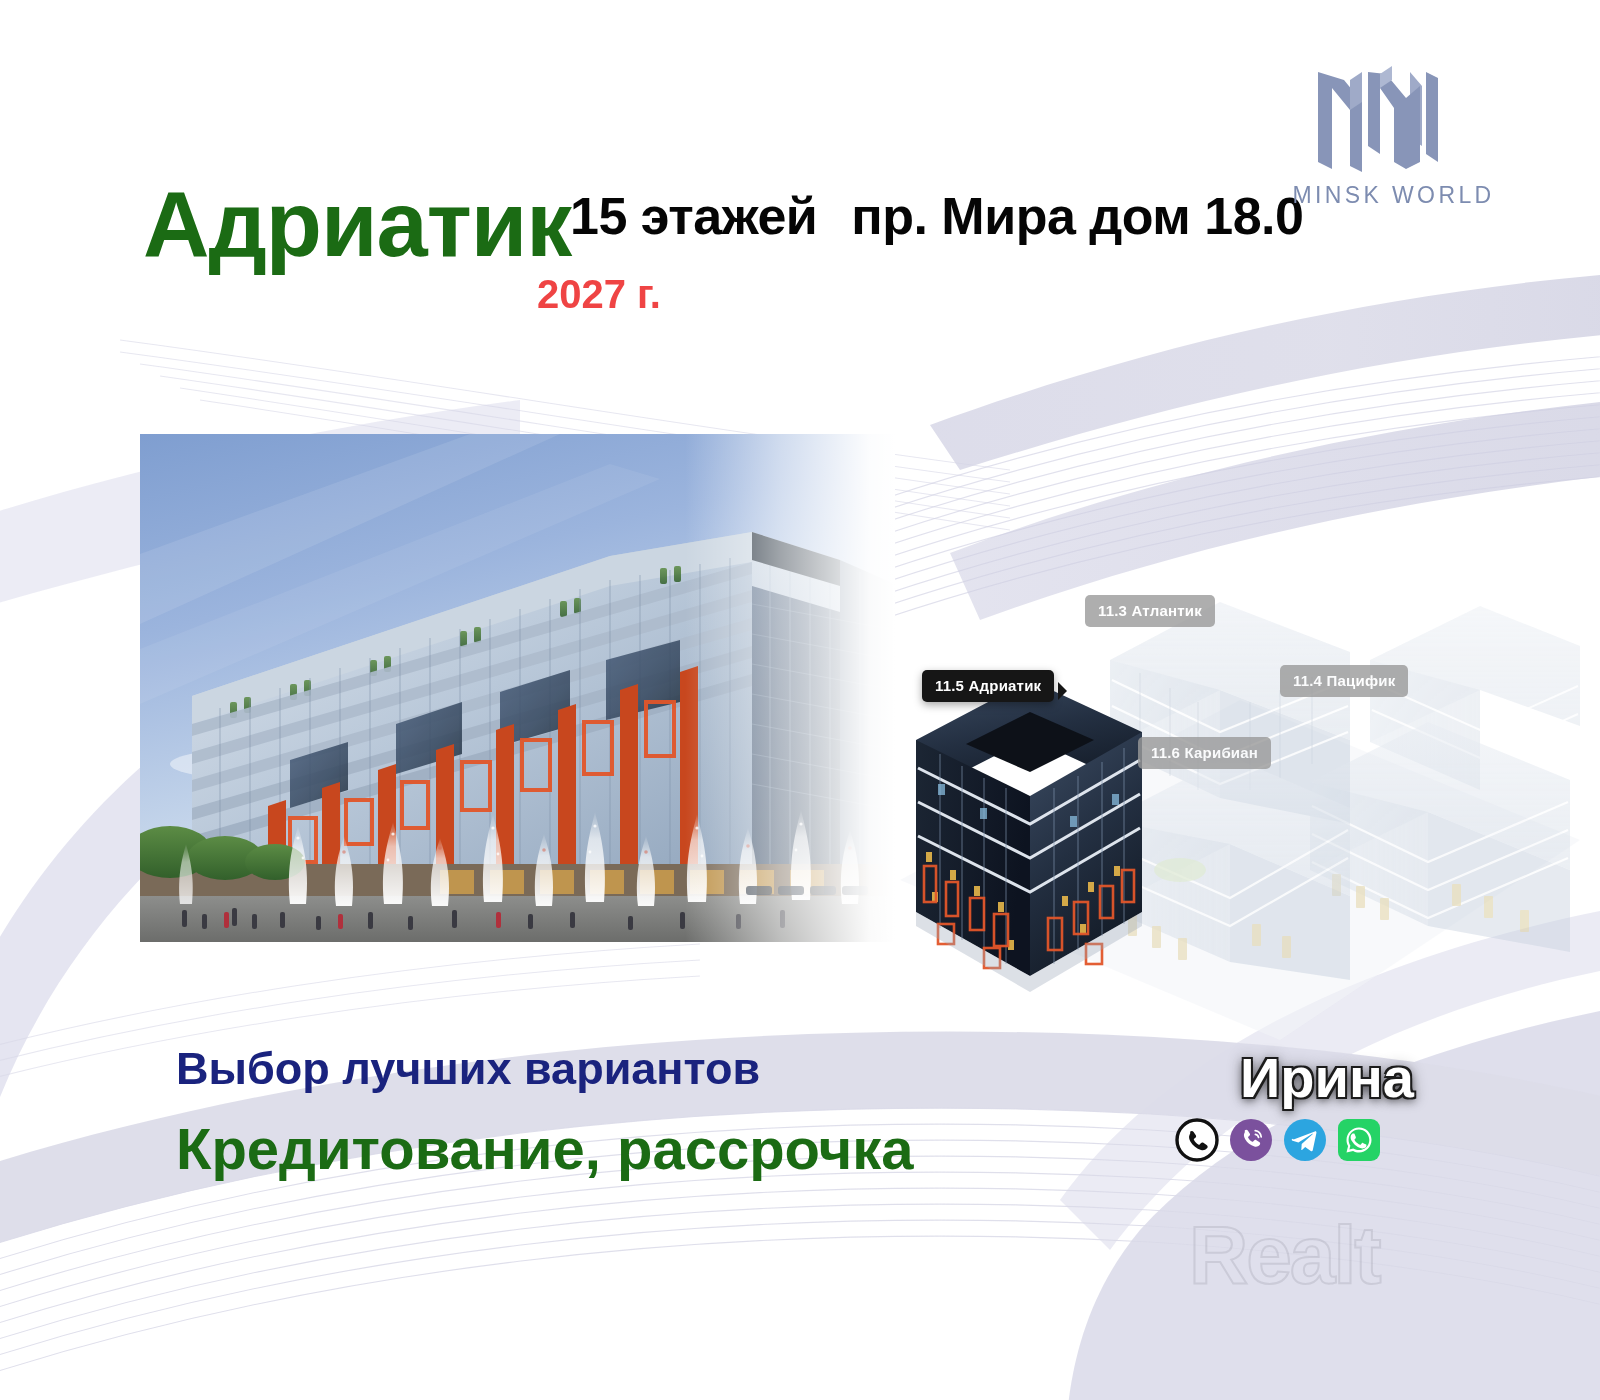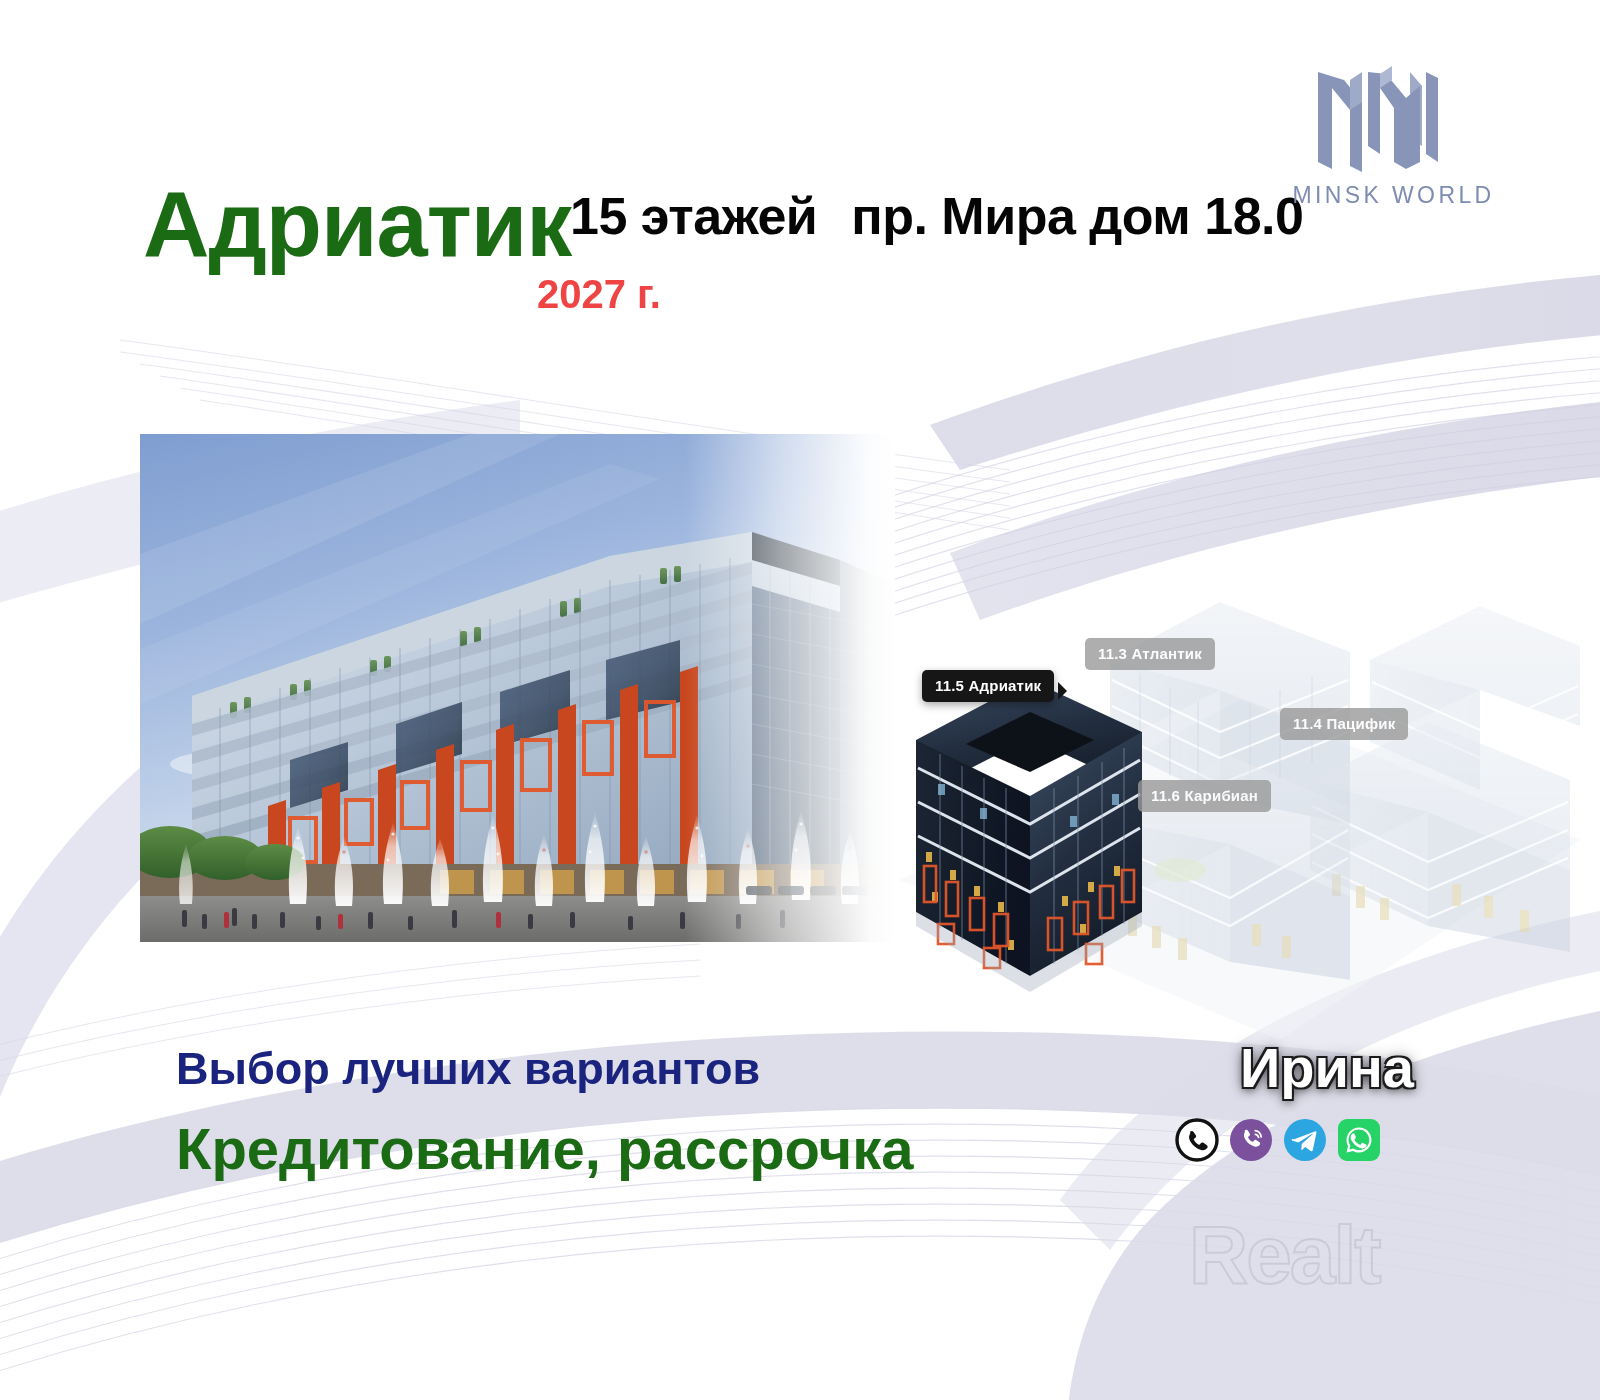--- a/index.html
+++ b/index.html
@@ -73,40 +73,40 @@
   }
 
   
   .siteplan { position:absolute; left:880px; top:540px; width:700px; height:500px; z-index:3; }
 
   .plan-label {
     position:absolute; font-size:15px; font-weight:700; color:#ffffff;
     padding:7px 13px 8px 13px; border-radius:5px; white-space:nowrap;
     letter-spacing:0.2px;
   }
-  .plan-label.dim { background:#9a9a9a; opacity:.80;margin-top:43px; }
+  .plan-label.dim { background:#9a9a9a; opacity:.80; }
   .plan-label.hot { background:#161616; box-shadow:0 3px 9px rgba(0,0,0,.35); }
   .plan-label.hot::after {
     content:""; position:absolute; right:-13px; top:12px;
     border:9px solid transparent; border-left-color:#161616; border-right:0;
   }
 
   
   .tag-blue {
     position:absolute; left:176px; top:1043px;
     font-size:45px; font-weight:700; color:#1A237E; white-space:nowrap;
   }
   .tag-green {
     position:absolute; left:176px; top:1115px;
     font-size:58px; font-weight:700; color:#1B6B14; white-space:nowrap;
   }
 
   .agent-block { position:absolute; left:1170px; top:1030px; width:260px; height:165px; z-index:7; }
   .agent-name {
-    position:absolute; left:70px; top:5px;
+    position:absolute; left:70px; top:15px;
     font-size:56px; font-weight:700; color:#ffffff; white-space:nowrap;
     text-shadow:
       2px 2px 0 #1c1c1c, -2px 2px 0 #1c1c1c, 2px -2px 0 #1c1c1c, -2px -2px 0 #1c1c1c,
       0 3px 10px rgba(0,0,0,.65), 0 0 16px rgba(0,0,0,.45);
   }
   .contact-icons { position:absolute; left:5px; top:88px; display:flex; gap:10px; }
   .cicon { width:44px; height:44px; position:relative; }
 
   .watermark {
     position:absolute; left:1155px; top:1208px;

